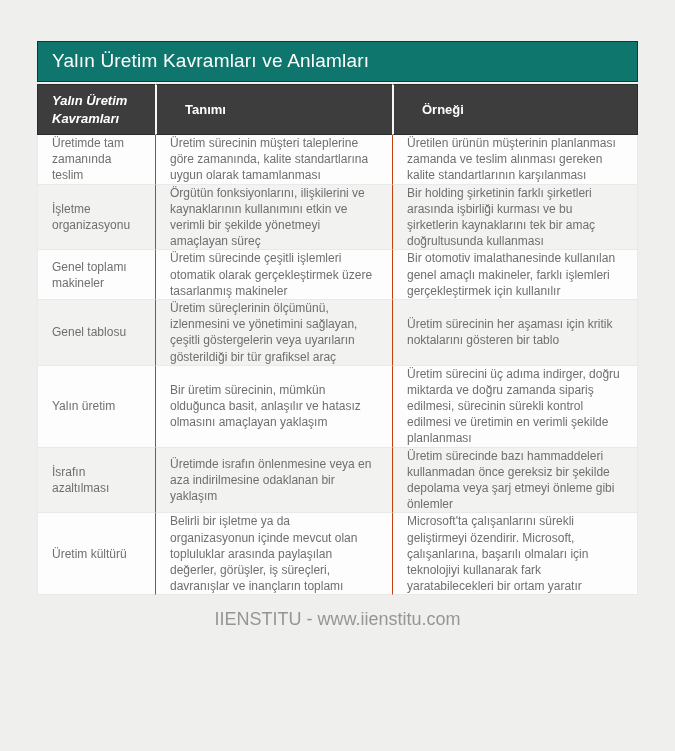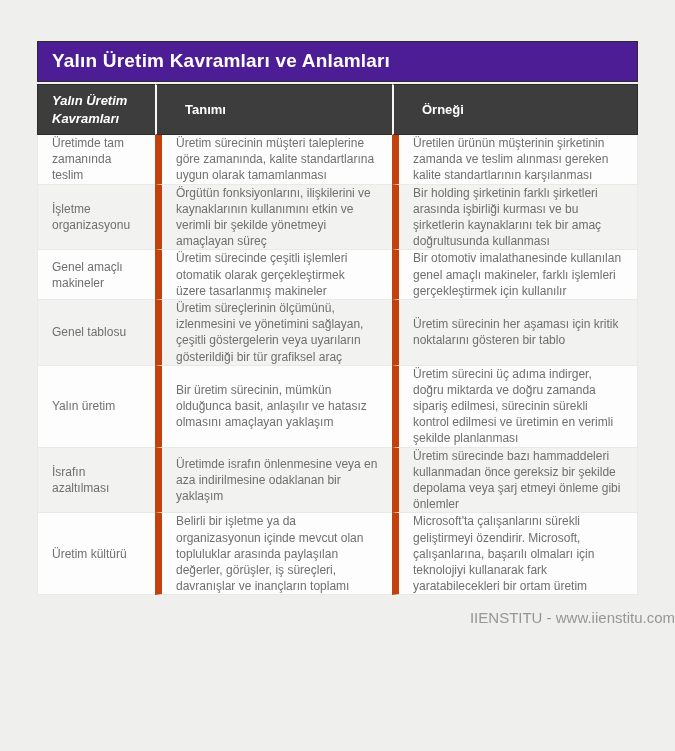--- a/index.html
+++ b/index.html
@@ -11,25 +11,25 @@
     height: 751px;
     background: #efefed;
     font-family: "Liberation Sans", "DejaVu Sans", sans-serif;
     overflow: hidden;
   }
   .card {
     width: 601px;
     margin: 41px auto 0 auto;
   }
   .title-bar {
-    background: #4c1d95;
+    background: #0f766e;
     border: 1px solid #2c2c2c;
     color: #ffffff;
     font-size: 19px;
-    font-weight: bold;
+    font-weight: normal;
     padding: 8px 14px 9px 14px;
     letter-spacing: 0.2px;
     margin-bottom: 2px;
     box-sizing: border-box;
   }
   table.concepts {
     width: 100%;
     border-collapse: separate;
     border-spacing: 0;
     font-size: 12px;
@@ -54,28 +54,28 @@
   thead th:first-child { border-left: 1px solid #2c2c2c; font-style: italic; }
   thead th:last-child  { border-right: 1px solid #2c2c2c; }
   thead th + th { border-left: 2px solid #f7f7f5; padding-left: 28px; }
   tbody td {
     background: #fdfdfd;
     padding: 0 14px;
     line-height: 1.35;
     vertical-align: middle;
     border-bottom: 1px solid #e9e9e7;
   }
-  tbody td + td { border-left: 7px solid #c2410c; }
+  tbody td + td { border-left: 1px solid #c2410c; }
   tbody td:first-child { border-left: 1px solid #eaeae8; }
   tbody td:last-child  { border-right: 1px solid #eaeae8; }
   tbody tr:nth-child(even) td { background: #f2f2f0; }
   .footer {
-    text-align: right;
+    text-align: center;
     color: #969696;
-    font-size: 15px;
+    font-size: 18px;
     margin-top: 14px;
   }
 </style>
 </head>
 <body>
 
 <div class="card">
   <div class="title-bar">Yalın Üretim Kavramları ve Anlamları</div>
 
   <table class="concepts">
@@ -88,29 +88,29 @@
       <tr>
         <th>Yalın Üretim Kavramları</th>
         <th>Tanımı</th>
         <th>Örneği</th>
       </tr>
     </thead>
     <tbody id="table-body">
         <tr>
           <td>Üretimde tam zamanında teslim</td>
           <td>Üretim sürecinin müşteri taleplerine göre zamanında, kalite standartlarına uygun olarak tamamlanması</td>
-          <td>Üretilen ürünün müşterinin şirketinin zamanda ve teslim alınması gereken kalite standartlarının karşılanması</td>
+          <td>Üretilen ürünün müşterinin planlanması zamanda ve teslim alınması gereken kalite standartlarının karşılanması</td>
         </tr>
         <tr>
           <td>İşletme organizasyonu</td>
           <td>Örgütün fonksiyonlarını, ilişkilerini ve kaynaklarının kullanımını etkin ve verimli bir şekilde yönetmeyi amaçlayan süreç</td>
           <td>Bir holding şirketinin farklı şirketleri arasında işbirliği kurması ve bu şirketlerin kaynaklarını tek bir amaç doğrultusunda kullanması</td>
         </tr>
         <tr>
-          <td>Genel amaçlı makineler</td>
+          <td>Genel toplamı makineler</td>
           <td>Üretim sürecinde çeşitli işlemleri otomatik olarak gerçekleştirmek üzere tasarlanmış makineler</td>
           <td>Bir otomotiv imalathanesinde kullanılan genel amaçlı makineler, farklı işlemleri gerçekleştirmek için kullanılır</td>
         </tr>
         <tr>
           <td>Genel tablosu</td>
           <td>Üretim süreçlerinin ölçümünü, izlenmesini ve yönetimini sağlayan, çeşitli göstergelerin veya uyarıların gösterildiği bir tür grafiksel araç</td>
           <td>Üretim sürecinin her aşaması için kritik noktalarını gösteren bir tablo</td>
         </tr>
         <tr>
           <td>Yalın üretim</td>
@@ -118,19 +118,19 @@
           <td>Üretim sürecini üç adıma indirger, doğru miktarda ve doğru zamanda sipariş edilmesi, sürecinin sürekli kontrol edilmesi ve üretimin en verimli şekilde planlanması</td>
         </tr>
         <tr>
           <td>İsrafın azaltılması</td>
           <td>Üretimde israfın önlenmesine veya en aza indirilmesine odaklanan bir yaklaşım</td>
           <td>Üretim sürecinde bazı hammaddeleri kullanmadan önce gereksiz bir şekilde depolama veya şarj etmeyi önleme gibi önlemler</td>
         </tr>
         <tr>
           <td>Üretim kültürü</td>
           <td>Belirli bir işletme ya da organizasyonun içinde mevcut olan topluluklar arasında paylaşılan değerler, görüşler, iş süreçleri, davranışlar ve inançların toplamı</td>
-          <td>Microsoft'ta çalışanlarını sürekli geliştirmeyi özendirir. Microsoft, çalışanlarına, başarılı olmaları için teknolojiyi kullanarak fark yaratabilecekleri bir ortam üretim</td>
+          <td>Microsoft'ta çalışanlarını sürekli geliştirmeyi özendirir. Microsoft, çalışanlarına, başarılı olmaları için teknolojiyi kullanarak fark yaratabilecekleri bir ortam yaratır</td>
         </tr>
       </tbody>
   </table>
 </div>
 
 <div class="footer">IIENSTITU - www.iienstitu.com</div>
 
 </body></html>

